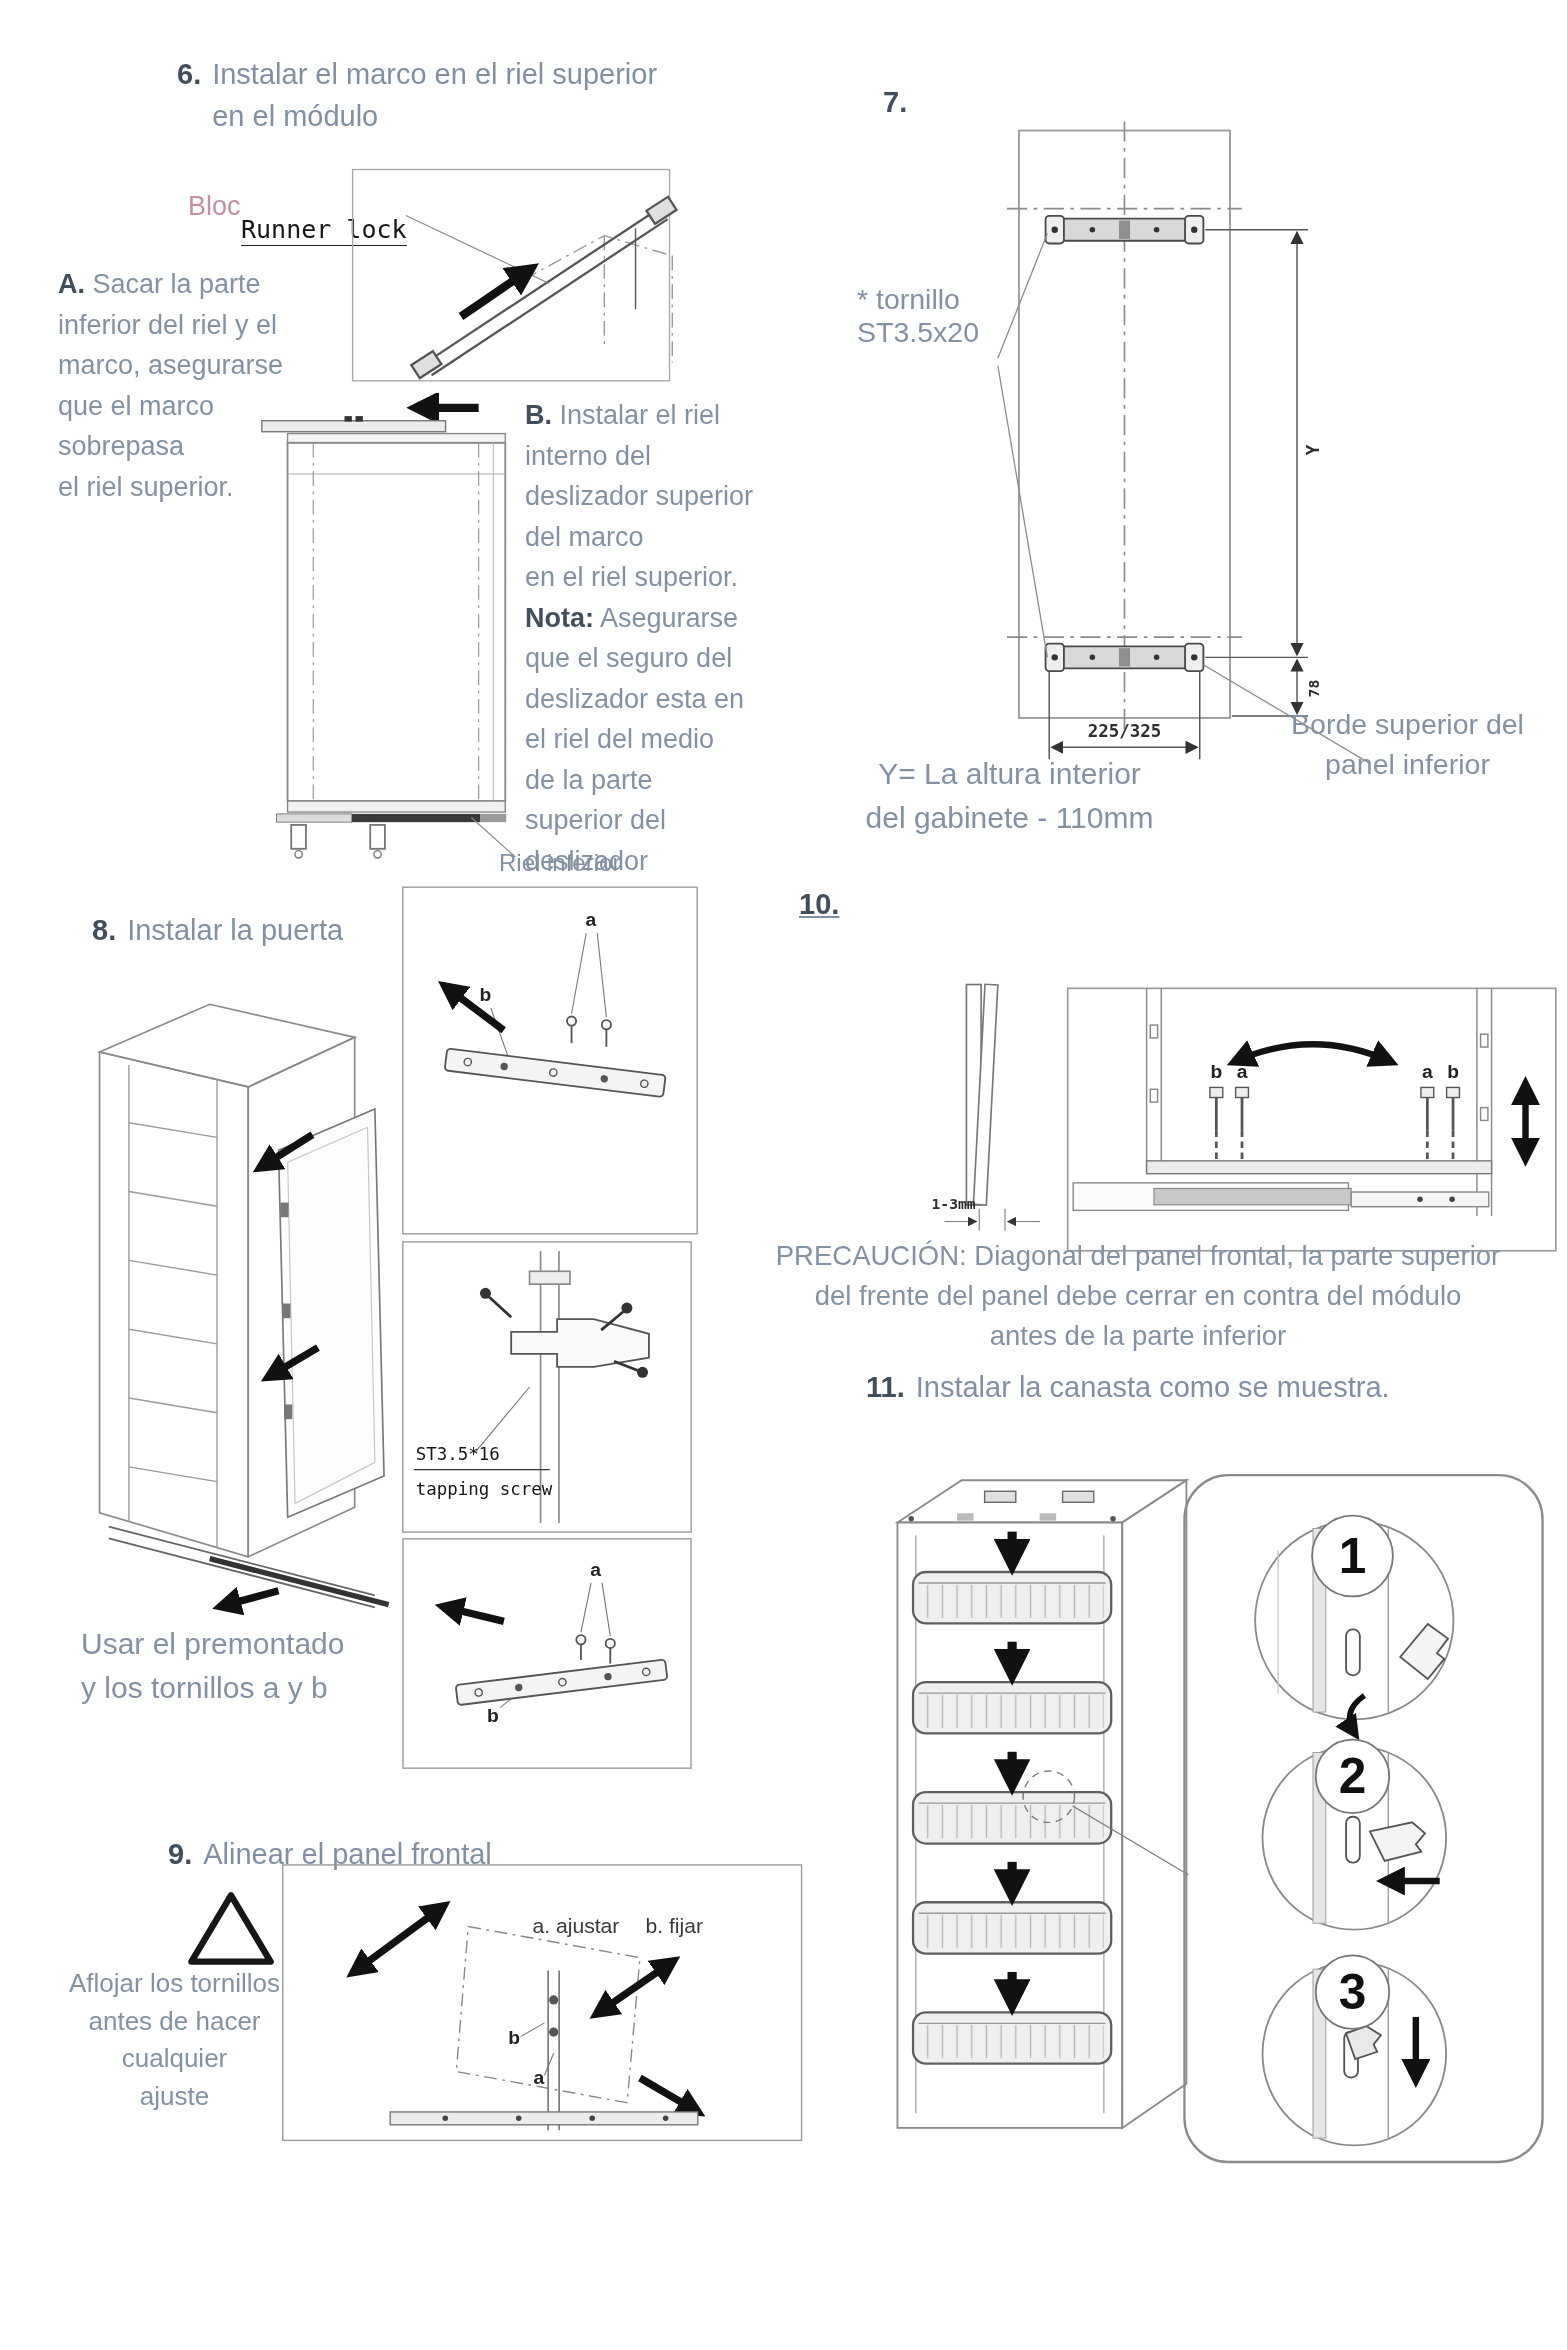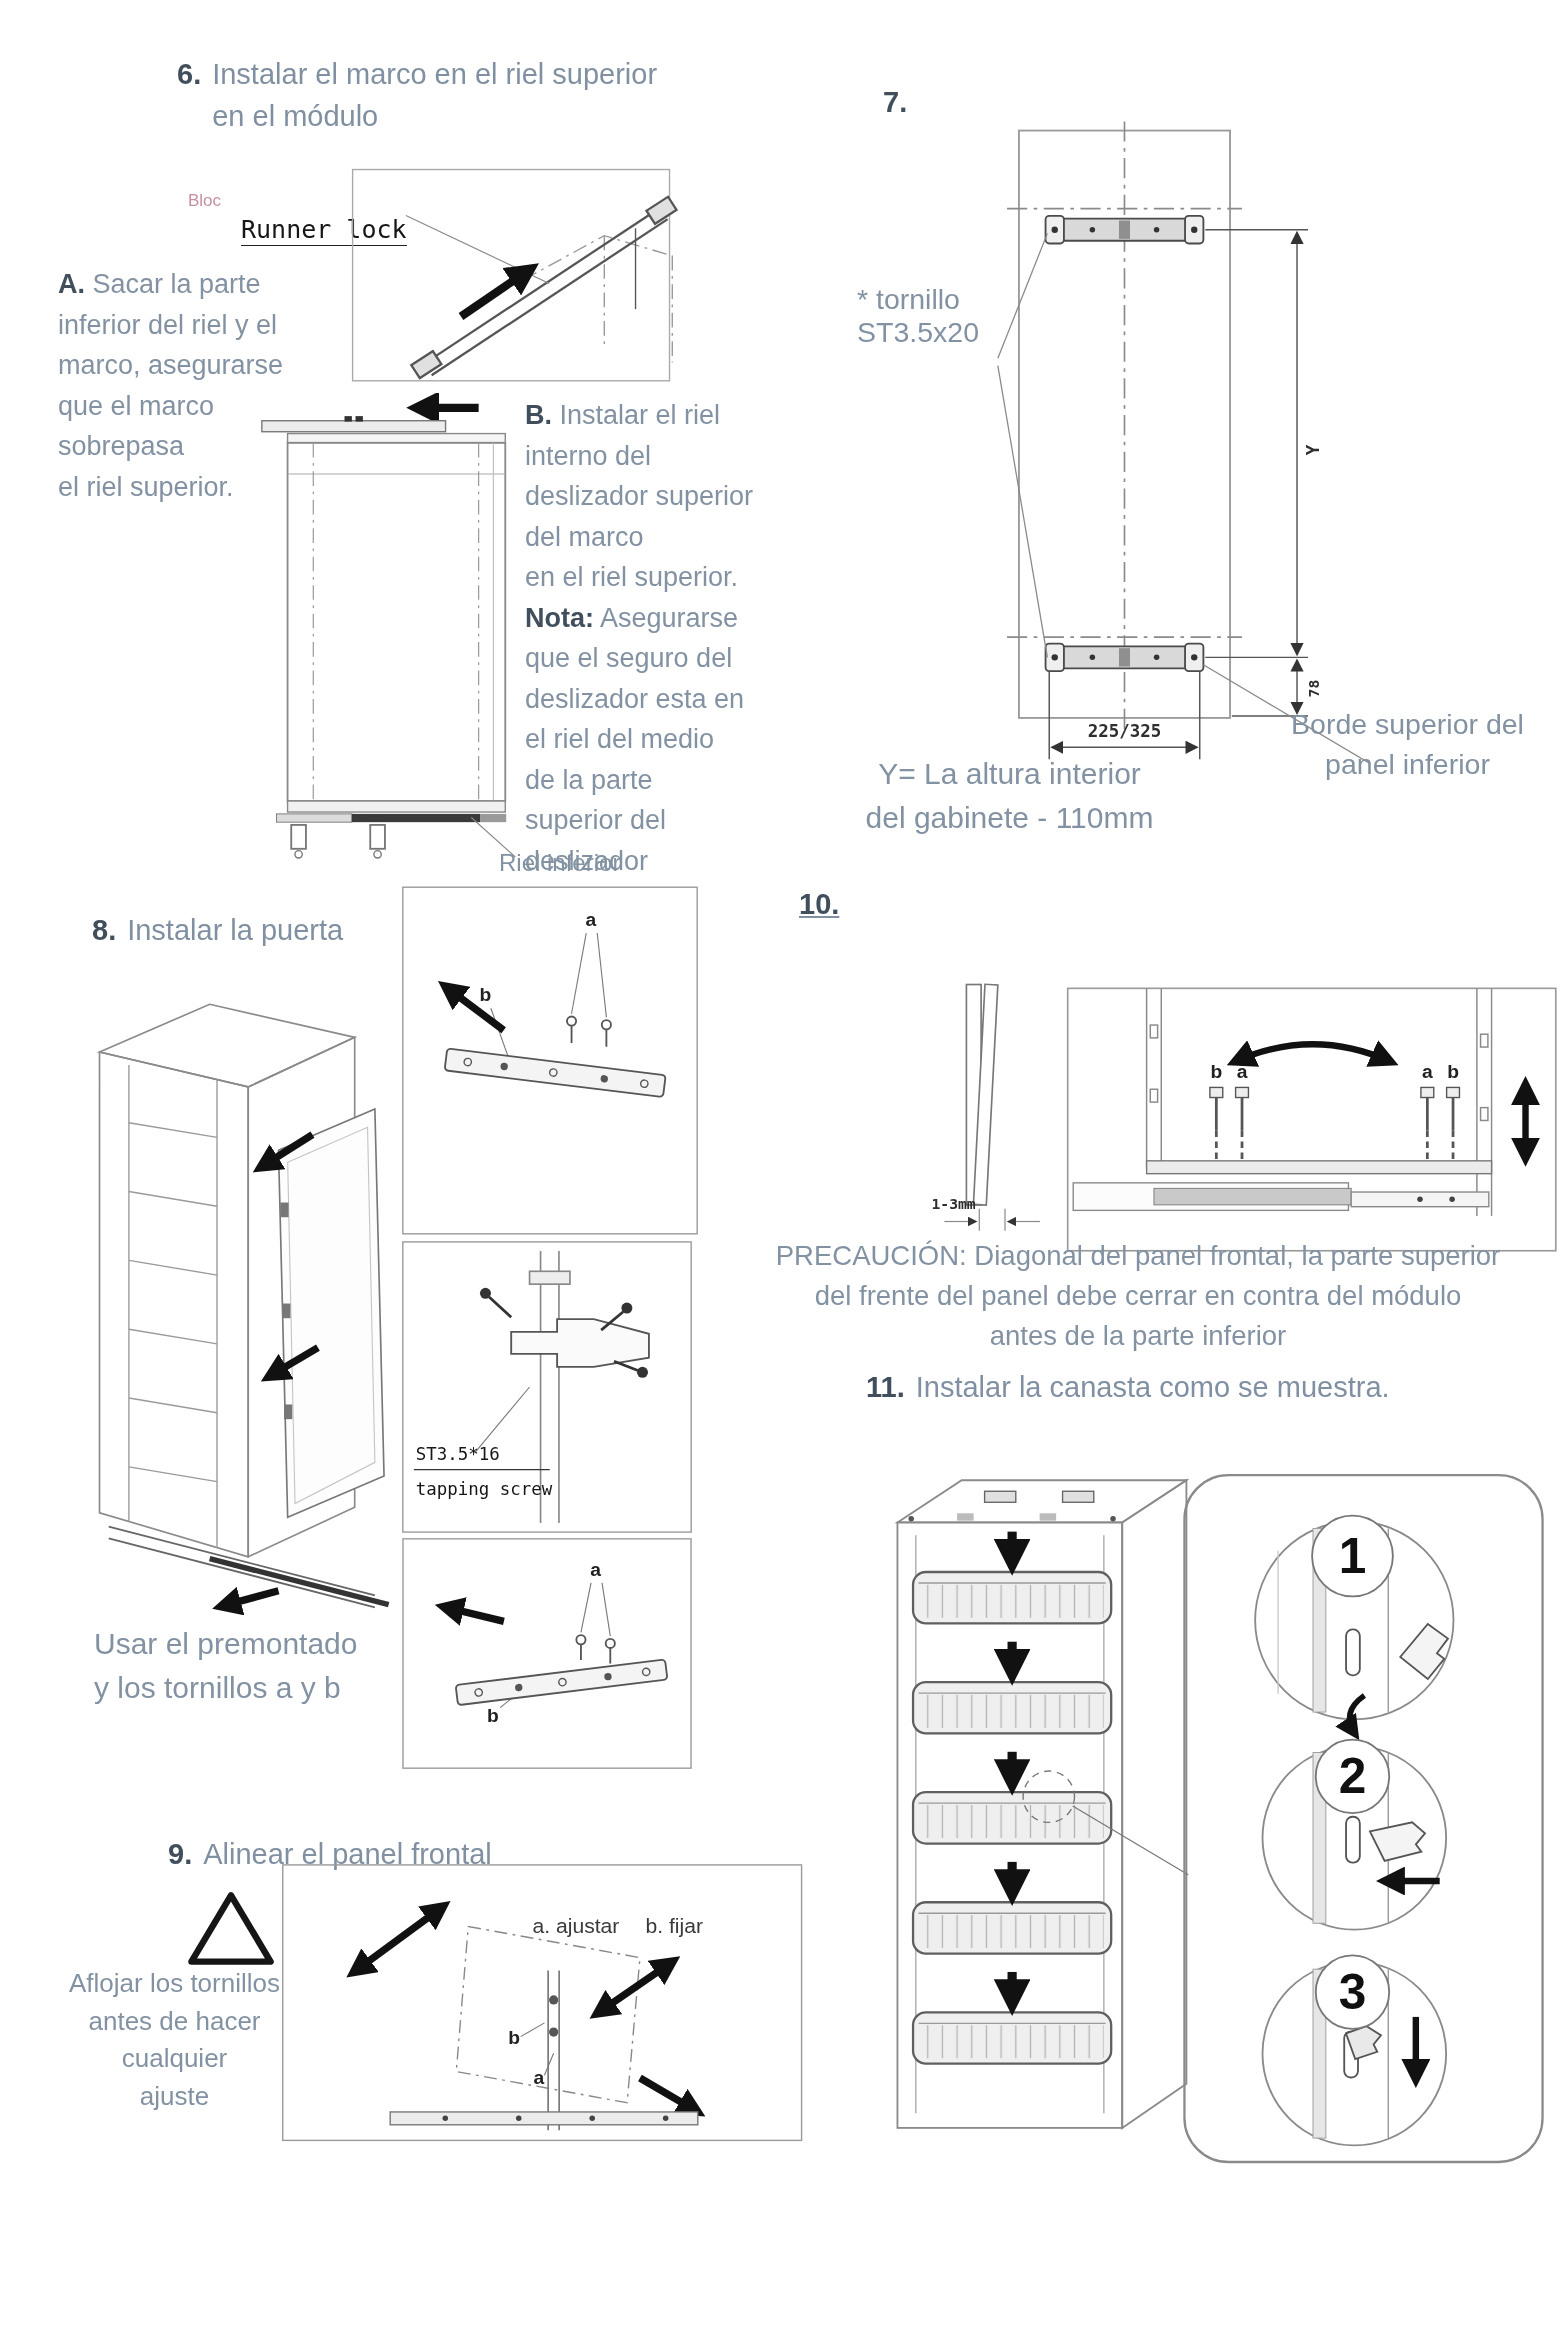--- a/index.html
+++ b/index.html
@@ -37,21 +37,21 @@
 
 <div class="page">
 
   <div>
     <div class="h" style="left:177px;top:53px;width:606px;">
       <span class="n">6.</span>
       <span class="pre">Instalar el marco en el riel superior
 en el módulo</span>
     </div>
 
-    <span class="lbl pink" style="left:188px;top:191px;font-size:17px;">Bloc</span>
+    <span class="lbl pink" style="left:188px;top:191px;font-size:27px;">Bloc</span>
     <span class="lbl mono ul" style="left:241px;top:189px;font-size:25px;">Runner lock</span>
 
     <svg class="abs" style="left:303px;top:162px;" width="395" height="230" viewBox="0 0 430 250">
       <defs>
         <marker id="k6a" viewBox="0 0 10 10" refX="7" refY="5" markerWidth="4" markerHeight="4" orient="auto-start-reverse">
             <path d="M0,0 L10,5 L0,10 z" fill="#111"></path>
           </marker>
       </defs>
       <rect x="54" y="8" width="345" height="230" stroke="#a9a9a9" stroke-width="1.5" fill="none"></rect>
       <g stroke="#999" stroke-width="1.5" stroke-dasharray="16 6 3 6" fill="none">
@@ -323,21 +323,21 @@
         <circle cx="84" cy="159" r="4" fill="none" stroke="#555" stroke-width="1.5"></circle>
         <circle cx="128" cy="159" r="4" fill="#555"></circle>
         <circle cx="176" cy="159" r="4" fill="none" stroke="#555" stroke-width="1.5"></circle>
         <circle cx="226" cy="159" r="4" fill="#555"></circle>
         <circle cx="268" cy="159" r="4" fill="none" stroke="#555" stroke-width="1.5"></circle>
       </g>
       <text x="100" y="202" class="tlabel">b</text>
       <line x1="112" y1="92" x2="46" y2="76" stroke="#111" stroke-width="8" marker-end="url(#k83)"></line>
     </svg>
 
-    <div class="lbl pre" style="left:94px;top:1622px;font-size:30px;line-height:1.45;">Usar el premontado
+    <div class="lbl pre" style="left:81px;top:1622px;font-size:30px;line-height:1.45;">Usar el premontado
 y los tornillos a y b</div>
   </div>
 
   <div>
     <div class="h" style="left:168px;top:1833px;width:441px;">
       <span class="n">9.</span>
       <span class="pre">Alinear el panel frontal</span>
     </div>
 
     <svg class="abs" style="left:185px;top:1888px;" width="92" height="81" viewBox="0 0 100 88">

